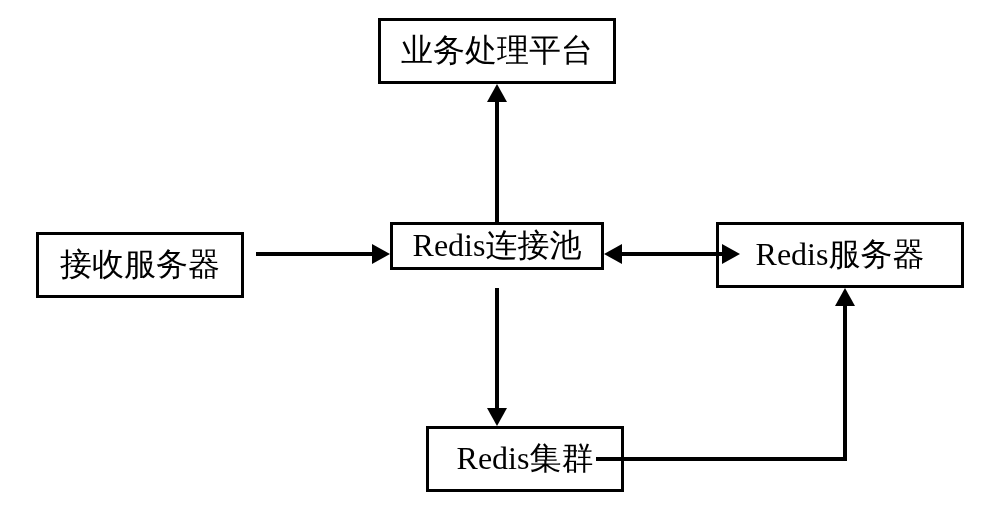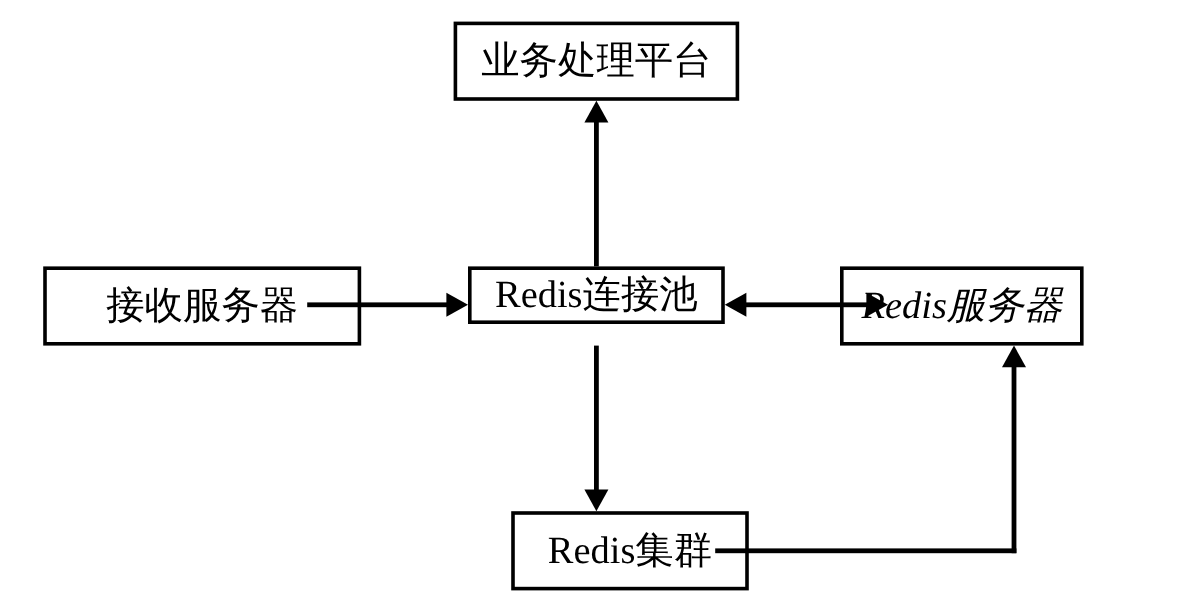--- a/index.html
+++ b/index.html
@@ -51,29 +51,29 @@
       border-top: 18px solid #000;
     }
   </style>
 </head>
 <body>
 
 <div class="box" style="left:378px; top:18px; width:238px; height:66px;">
   <span>业务处理平台</span>
 </div>
 
-<div class="box" style="left:36px; top:222px; width:265px; height:66px;">
+<div class="box" style="left:36px; top:232px; width:208px; height:66px;">
   <span>接收服务器</span>
 </div>
 
 <div class="box" style="left:390px; top:222px; width:214px; height:48px;">
   <span>Redis连接池</span>
 </div>
 
-<div class="box" style="left:700px; top:222px; width:203px; height:66px;font-style:italic;">
+<div class="box" style="left:716px; top:222px; width:248px; height:66px;">
   <span>Redis服务器</span>
 </div>
 
 <div class="box" style="left:398px; top:426px; width:198px; height:66px;margin-left:28px;">
   <span>Redis集群</span>
 </div>
 
 <div class="arrow-line" style="left:256px; top:252px; width:118px; height:4px;"></div>
 <div class="arrow-head arrow-right" style="left:372px; top:244px;"></div>
 

